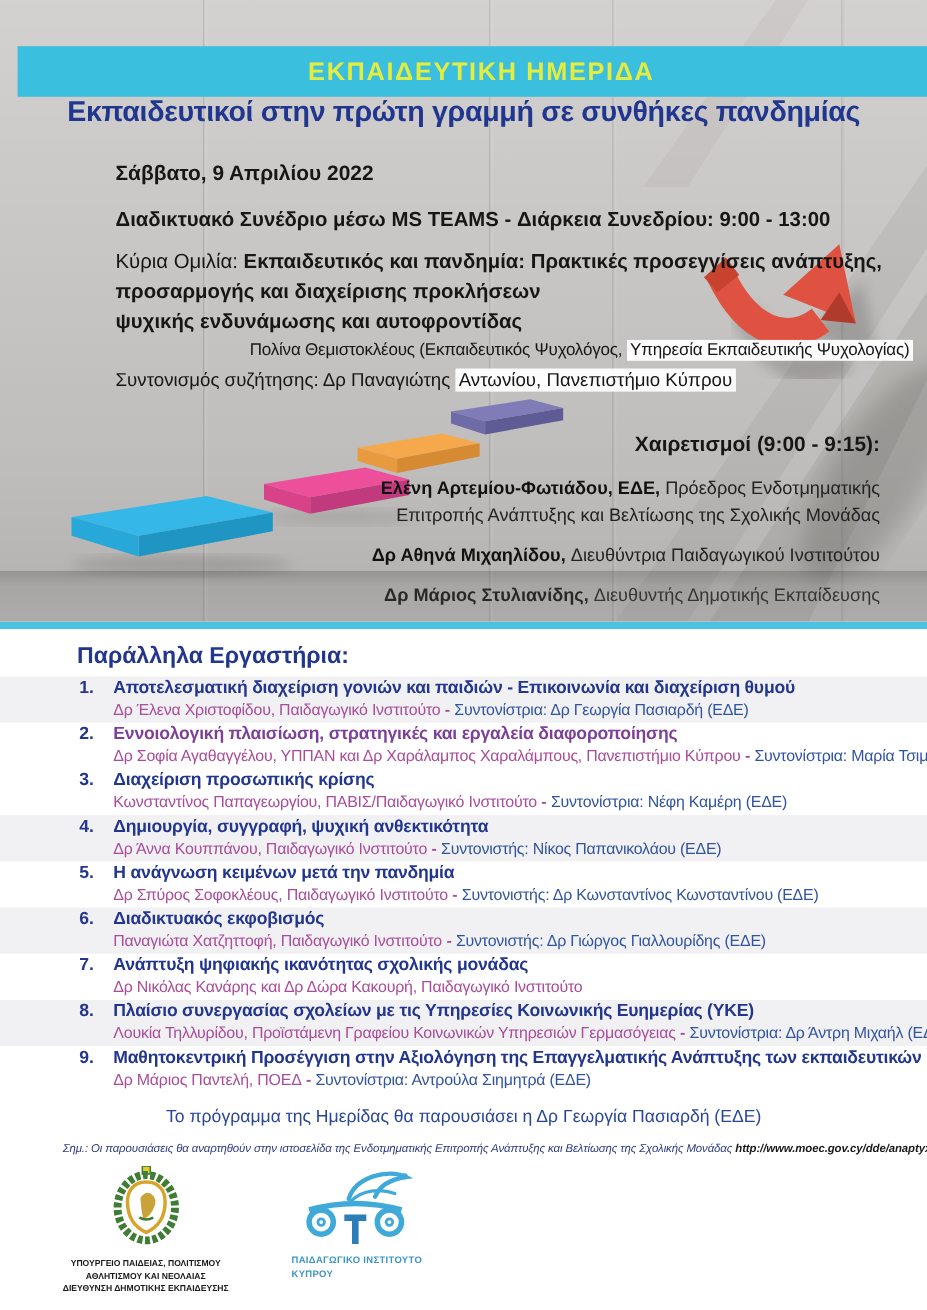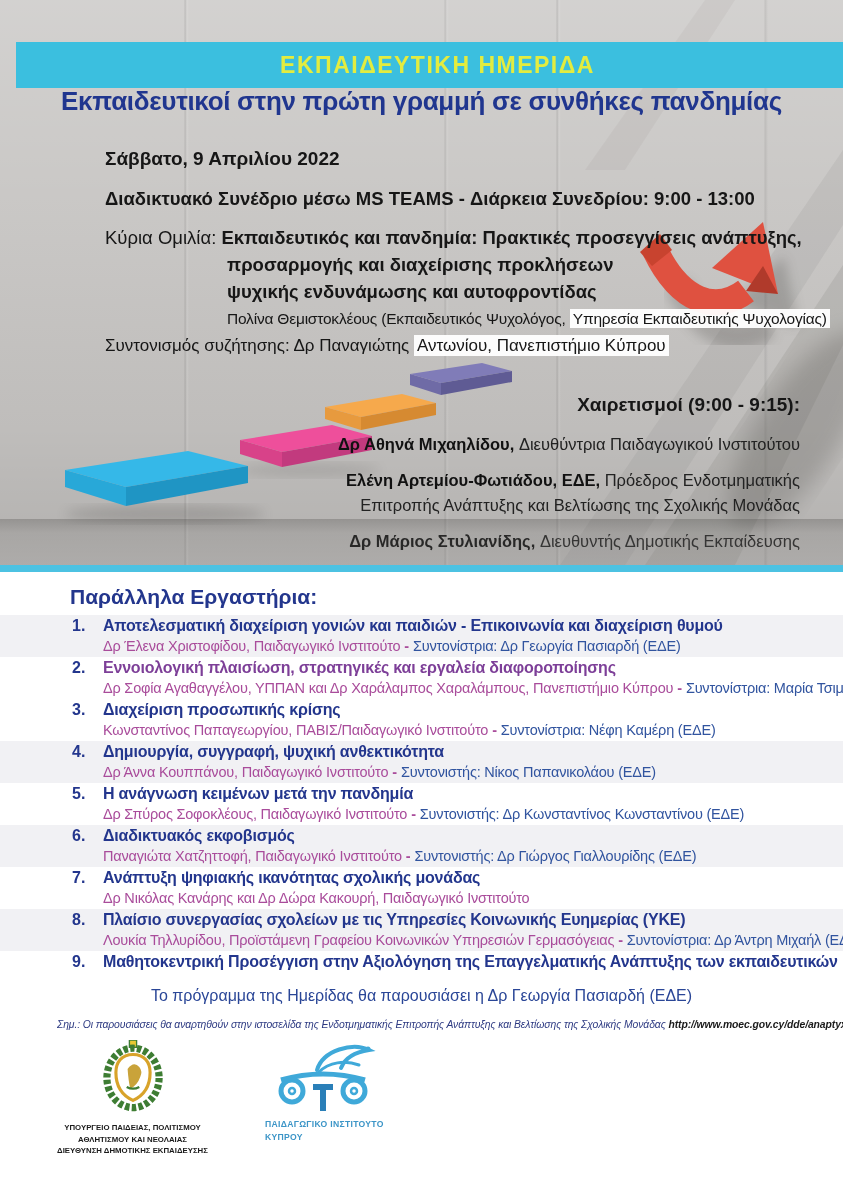--- a/index.html
+++ b/index.html
@@ -34,21 +34,21 @@
   }
   .title{
     position:absolute; left:0; top:86px; width:843px; text-align:center;
     color:#20368f; font-size:26px; font-weight:700; letter-spacing:-0.3px;
   }
   .date-line{ position:absolute; left:105px; top:148px; font-size:19px; font-weight:700; color:#161616; }
   .format-line{ position:absolute; left:105px; top:188px; font-size:18.5px; font-weight:700; color:#161616; }
   .keynote{ position:absolute; left:105px; top:224px; font-size:18.5px; color:#161616; line-height:27px; white-space:nowrap; }
   .keynote .k-label{ font-weight:400; }
   .keynote b{ font-weight:700; }
-  .k-indent{ margin-left:122px; }
+  .k-indent{ }
   .k-speaker{ margin-left:122px; font-size:15.5px; letter-spacing:-0.2px; font-weight:400; }
   .hl{ background:rgba(255,255,255,.95); padding:1px 3px;margin-top:16px; }
   .moderation{ position:absolute; left:105px; top:336px; font-size:17px; color:#161616; white-space:nowrap; }
   .greetings{ position:absolute; right:43px; top:394px; width:482px; text-align:right; }
   .g-head{ font-size:19px; font-weight:700; color:#161616; margin-bottom:16px; }
   .g-item{ font-size:16.5px; color:#222; line-height:25px; margin-bottom:11px; }
   .g-item b{ color:#111; }
   
   .divider{ width:843px; height:7px; background:#4cc2e2; }
   
@@ -156,22 +156,22 @@
       <div><span class="k-label">Κύρια Ομιλία: </span><b>Εκπαιδευτικός και πανδημία: Πρακτικές προσεγγίσεις ανάπτυξης,</b></div>
       <div class="k-indent"><b>προσαρμογής και διαχείρισης προκλήσεων</b></div>
       <div class="k-indent"><b>ψυχικής ενδυνάμωσης και αυτοφροντίδας</b></div>
       <div class="k-speaker"><span>Πολίνα Θεμιστοκλέους (Εκπαιδευτικός Ψυχολόγος, </span><span class="hl">Υπηρεσία Εκπαιδευτικής Ψυχολογίας)</span></div>
     </div>
 
     <div class="moderation"><span>Συντονισμός συζήτησης: Δρ Παναγιώτης </span><span class="hl">Αντωνίου, Πανεπιστήμιο Κύπρου</span></div>
 
     <div class="greetings">
       <div class="g-head">Χαιρετισμοί (9:00 - 9:15):</div>
+      <div class="g-item"><b>Ελένη Αρτεμίου-Φωτιάδου, ΕΔΕ, </b><span>Πρόεδρος Ενδοτμηματικής Επιτροπής Ανάπτυξης και Βελτίωσης της Σχολικής Μονάδας</span></div>
       <div class="g-item"><b>Δρ Αθηνά Μιχαηλίδου, </b><span>Διευθύντρια Παιδαγωγικού Ινστιτούτου</span></div>
-      <div class="g-item"><b>Ελένη Αρτεμίου-Φωτιάδου, ΕΔΕ, </b><span>Πρόεδρος Ενδοτμηματικής Επιτροπής Ανάπτυξης και Βελτίωσης της Σχολικής Μονάδας</span></div>
       <div class="g-item"><b>Δρ Μάριος Στυλιανίδης, </b><span>Διευθυντής Δημοτικής Εκπαίδευσης</span></div>
     </div>
   </div>
 
   <div class="divider"></div>
 
   <div class="body-sec">
 
     <h2 class="ws-heading">Παράλληλα Εργαστήρια:</h2>
 
@@ -236,20 +236,21 @@
       <div class="ws-content">
         <div class="ws-title">Πλαίσιο συνεργασίας σχολείων με τις Υπηρεσίες Κοινωνικής Ευημερίας (ΥΚΕ)</div>
         <div class="ws-sub"><span class="ws-presenter">Λουκία Τηλλυρίδου, Προϊστάμενη Γραφείου Κοινωνικών Υπηρεσιών Γερμασόγειας</span><span class="ws-sep">-</span><span class="ws-coordinator">Συντονίστρια: Δρ Άντρη Μιχαήλ (ΕΔΕ)</span></div>
       </div>
     </div>
 
     <div class="ws">
       <div class="ws-num">9.</div>
       <div class="ws-content">
         <div class="ws-title">Μαθητοκεντρική Προσέγγιση στην Αξιολόγηση της Επαγγελματικής Ανάπτυξης των εκπαιδευτικών</div>
+        <div class="ws-sub"><span class="ws-presenter">Δρ Μάριος Παντελή, ΠΟΕΔ</span><span class="ws-sep">-</span><span class="ws-coordinator">Συντονίστρια: Αντρούλα Σιημητρά (ΕΔΕ)</span></div>
       </div>
     </div>
 
     <div class="program-note">Το πρόγραμμα της Ημερίδας θα παρουσιάσει η Δρ Γεωργία Πασιαρδή (ΕΔΕ)</div>
 
     <div class="footnote"><span>Σημ.: Οι παρουσιάσεις θα αναρτηθούν στην ιστοσελίδα της Ενδοτμηματικής Επιτροπής Ανάπτυξης και Βελτίωσης της Σχολικής Μονάδας </span><span class="fn-url">http://www.moec.gov.cy/dde/anaptyxi_veltiosi_scholeiou</span></div>
 
     <div class="footer">
 
       <div class="f-left">

